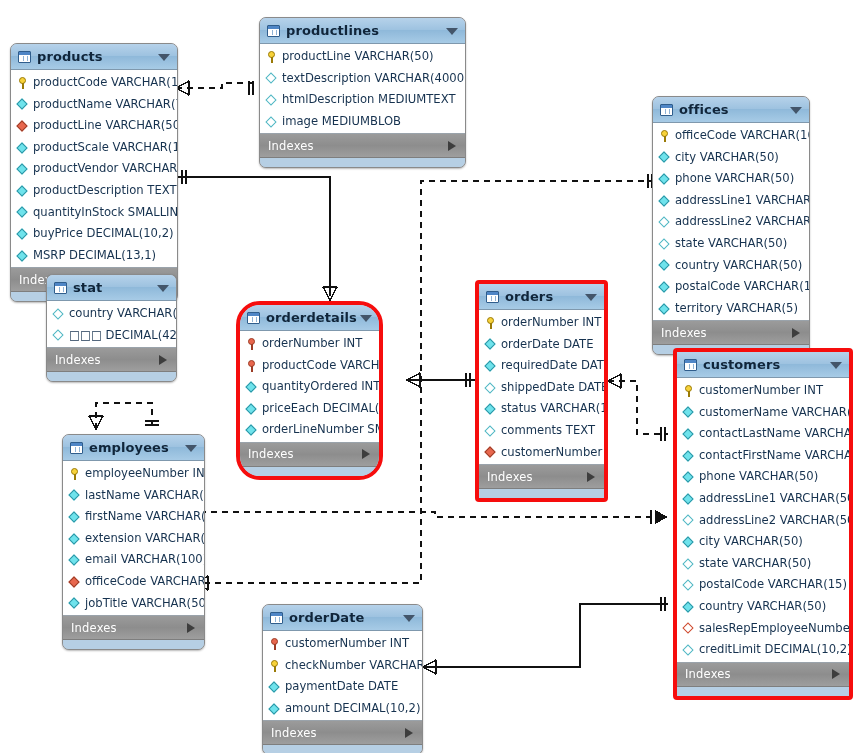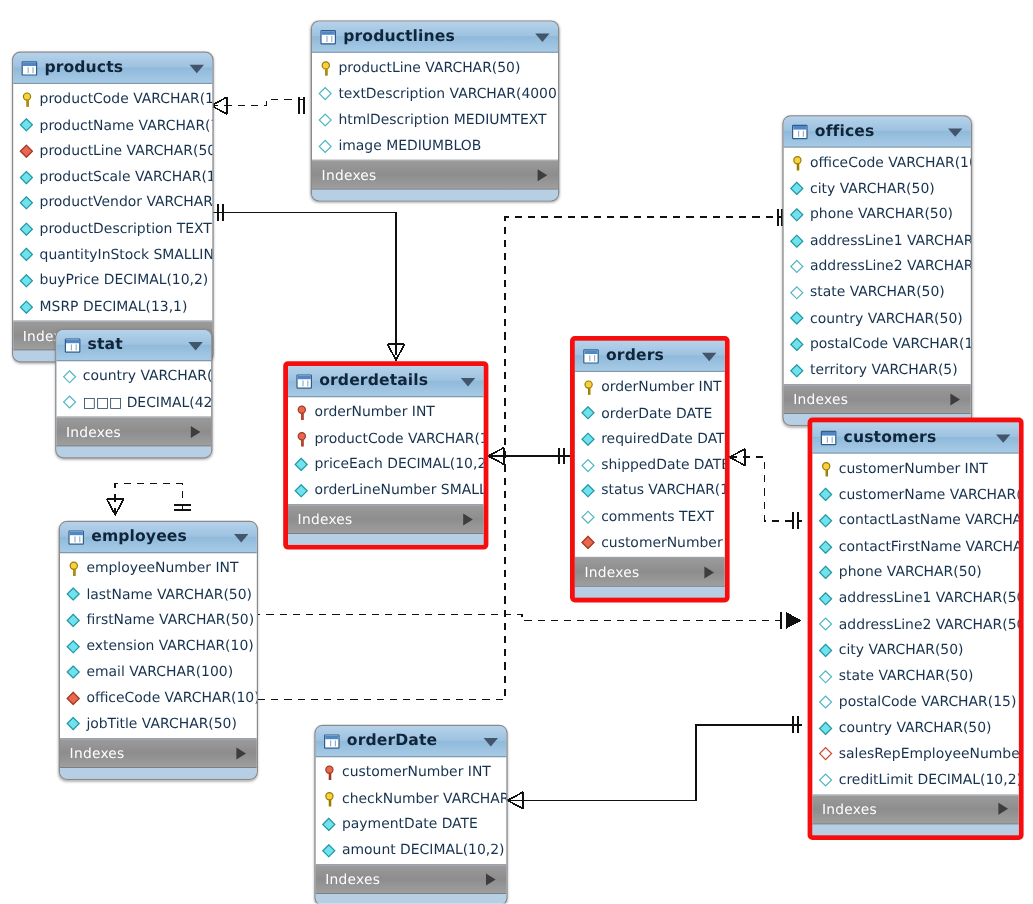--- a/index.html
+++ b/index.html
@@ -322,37 +322,41 @@
             <span class="g dia hollow"></span>
             <span class="cname">□□□ DECIMAL(42,2)</span>
           </div>
         </div>
         <div class="idx">
           <span class="idx-lbl">Indexes</span>
           <span class="tri"></span>
         </div>
         <div class="foot"></div>
       </div>
-      <div class="tbl sel" style="left: 236px; top: 301px; width: 171px;">
+      <div class="tbl sel" style="left: 236px; top: 301px; width: 147px; border-radius: 24px;">
         <div class="tbl-hd">
           <span class="tbl-ico"></span>
           <span class="tbl-name">orderdetails</span>
           <span class="chev"></span>
         </div>
         <div class="cols">
           <div class="col">
             <span class="g key red"></span>
             <span class="cname">orderNumber INT</span>
           </div>
           <div class="col">
             <span class="g key red"></span>
             <span class="cname">productCode VARCHAR(15)</span>
           </div>
           <div class="col">
             <span class="g dia"></span>
+            <span class="cname">quantityOrdered INT</span>
+          </div>
+          <div class="col">
+            <span class="g dia"></span>
             <span class="cname">priceEach DECIMAL(10,2)</span>
           </div>
           <div class="col">
             <span class="g dia"></span>
             <span class="cname">orderLineNumber SMALLINT</span>
           </div>
         </div>
         <div class="idx">
           <span class="idx-lbl">Indexes</span>
           <span class="tri"></span>
@@ -460,21 +464,21 @@
             <span class="g dia hollow"></span>
             <span class="cname">creditLimit DECIMAL(10,2)</span>
           </div>
         </div>
         <div class="idx">
           <span class="idx-lbl">Indexes</span>
           <span class="tri"></span>
         </div>
         <div class="foot"></div>
       </div>
-      <div class="tbl" style="left: 49px; top: 434px; width: 166px;">
+      <div class="tbl" style="left: 62px; top: 434px; width: 143px;">
         <div class="tbl-hd">
           <span class="tbl-ico"></span>
           <span class="tbl-name">employees</span>
           <span class="chev"></span>
         </div>
         <div class="cols">
           <div class="col">
             <span class="g key"></span>
             <span class="cname">employeeNumber INT</span>
           </div>

